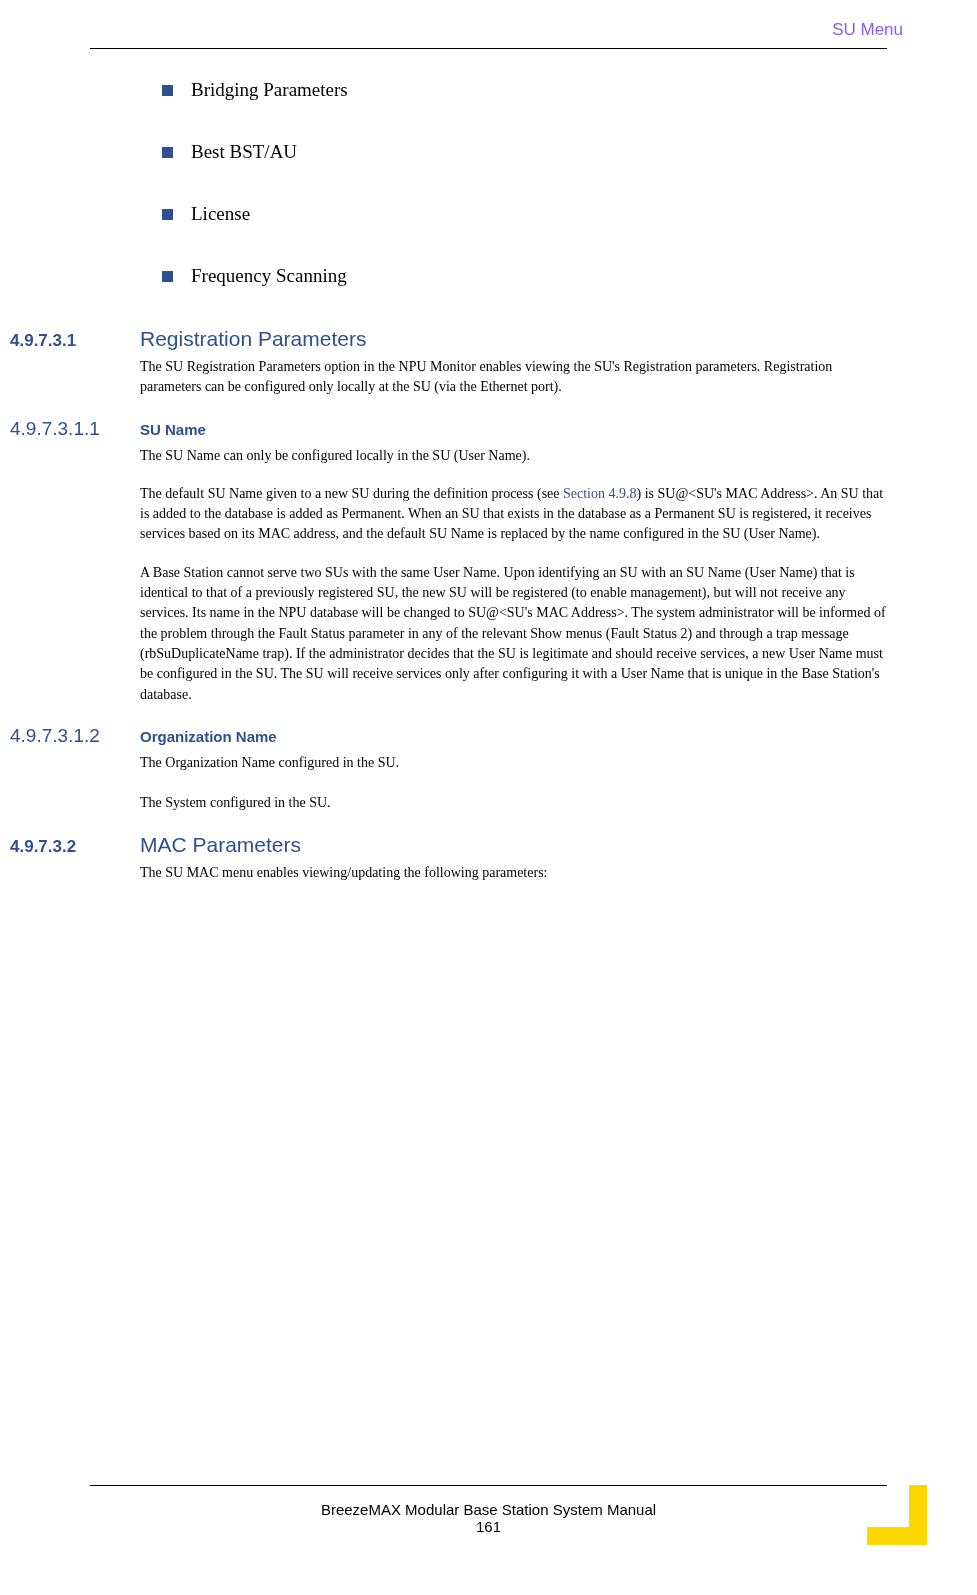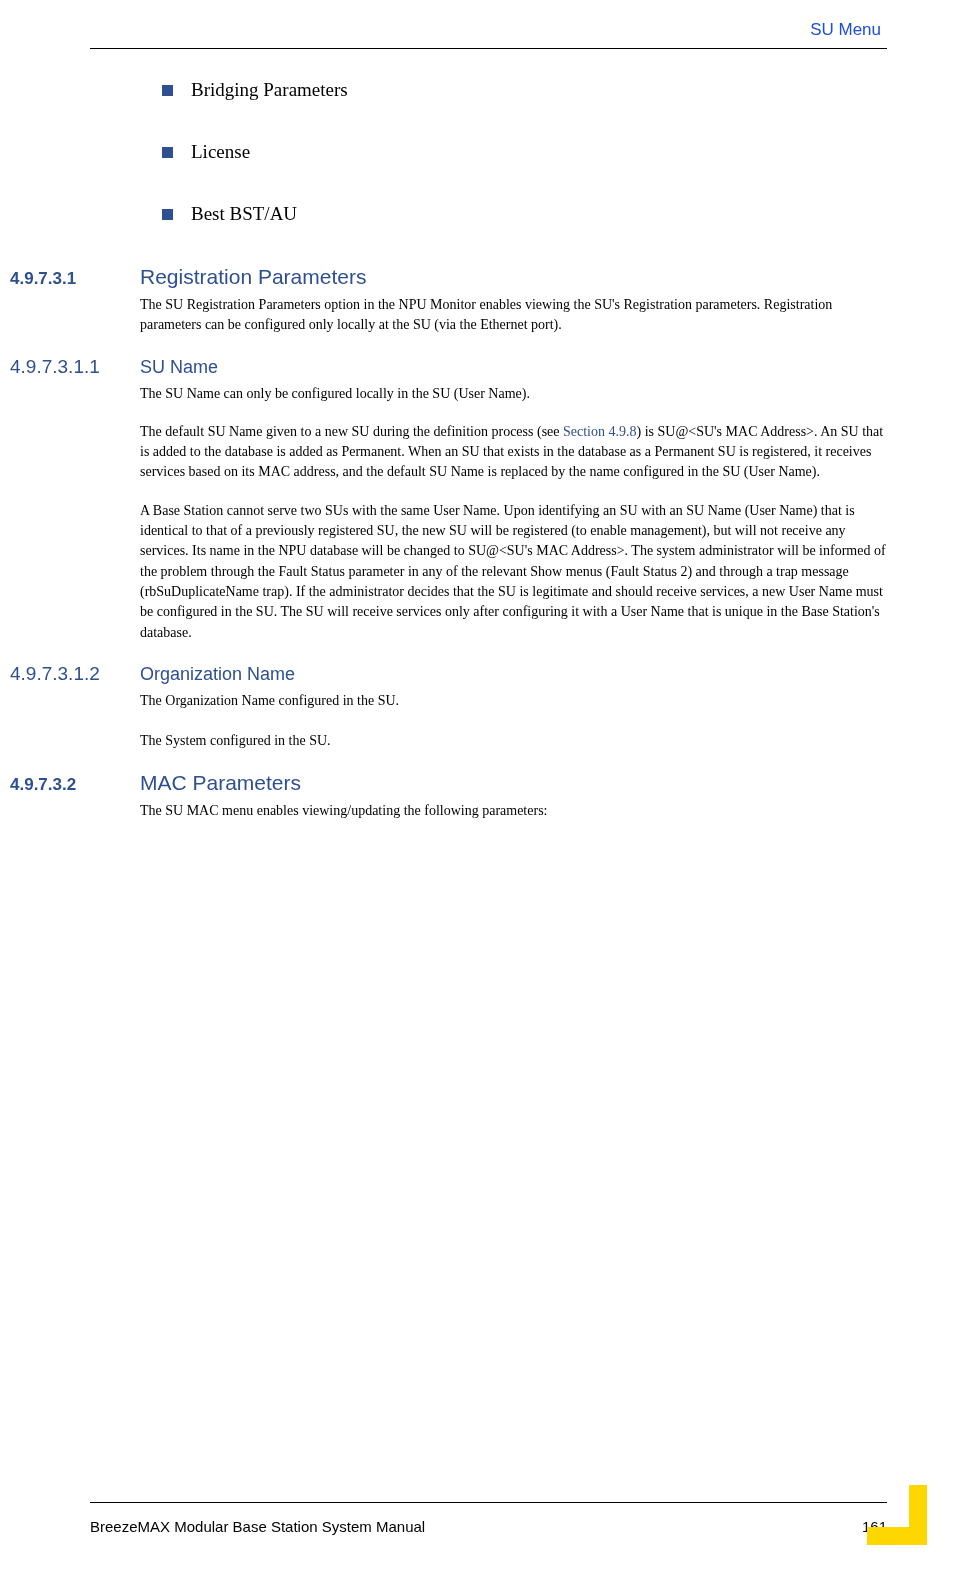--- a/index.html
+++ b/index.html
@@ -10,24 +10,24 @@
     body {
       font-family: Georgia, 'Times New Roman', serif;
       background: white;
       width: 977px;
       height: 1595px;
       position: relative;
       padding: 0;
     }
     .header {
       text-align: right;
-      padding: 20px 96px 8px 0;
+      padding: 20px 74px 8px 0;
       font-family: Arial, sans-serif;
       font-size: 17px;
-      color: #1d4ed8;
+      color: #8b5cf6;
     }
     .header-line {
       border-bottom: 1.5px solid #000;
       margin: 0 90px 0 90px;
     }
     .content {
       padding: 30px 90px 0 130px;
     }
     .bullet-list {
       margin-left: 20px;
@@ -72,22 +72,22 @@
     }
     .section-title {
       font-family: Arial, sans-serif;
       color: #2e5090;
     }
     .section-title.major {
       font-size: 21px;
       font-weight: normal;
     }
     .section-title.minor {
-      font-size: 18px;
-      font-weight: normal;
+      font-size: 15px;
+      font-weight: bold;
     }
     .body-text {
       font-size: 14px;
       line-height: 1.45;
       margin-bottom: 18px;
       color: #000;
     }
     .link-text {
       color: #2e5090;
       text-align: right;
@@ -101,20 +101,21 @@
     .footer-line {
       border-top: 1.5px solid #000;
       margin-bottom: 15px;
     }
     .footer-content {
       display: flex;
       justify-content: space-between;
       align-items: center;
       font-family: Arial, sans-serif;
       font-size: 15px;
+      flex-direction: column;
     }
     .corner-decoration {
       position: absolute;
       bottom: 50px;
       right: 50px;
       width: 60px;
       height: 60px;
     }
     .yellow-block-h {
       position: absolute;
@@ -146,25 +147,29 @@
 <div class="header-line"></div>
 
 <div class="content">
   <div class="bullet-list">
     <div class="bullet-item">
       <div class="bullet-square"></div>
       <span>Bridging Parameters</span>
     </div>
     <div class="bullet-item">
       <div class="bullet-square"></div>
+      <span>Best BST/AU</span>
+    </div>
+    <div class="bullet-item">
+      <div class="bullet-square"></div>
       <span>License</span>
     </div>
     <div class="bullet-item">
       <div class="bullet-square"></div>
-      <span>Best BST/AU</span>
+      <span>Frequency Scanning</span>
     </div>
   </div>
 
   <div class="content-inner">
     <div class="section">
       <div class="section-row">
         <span class="section-number major">4.9.7.3.1</span>
         <span class="section-title major">Registration Parameters</span>
       </div>
       <div class="body-block">

